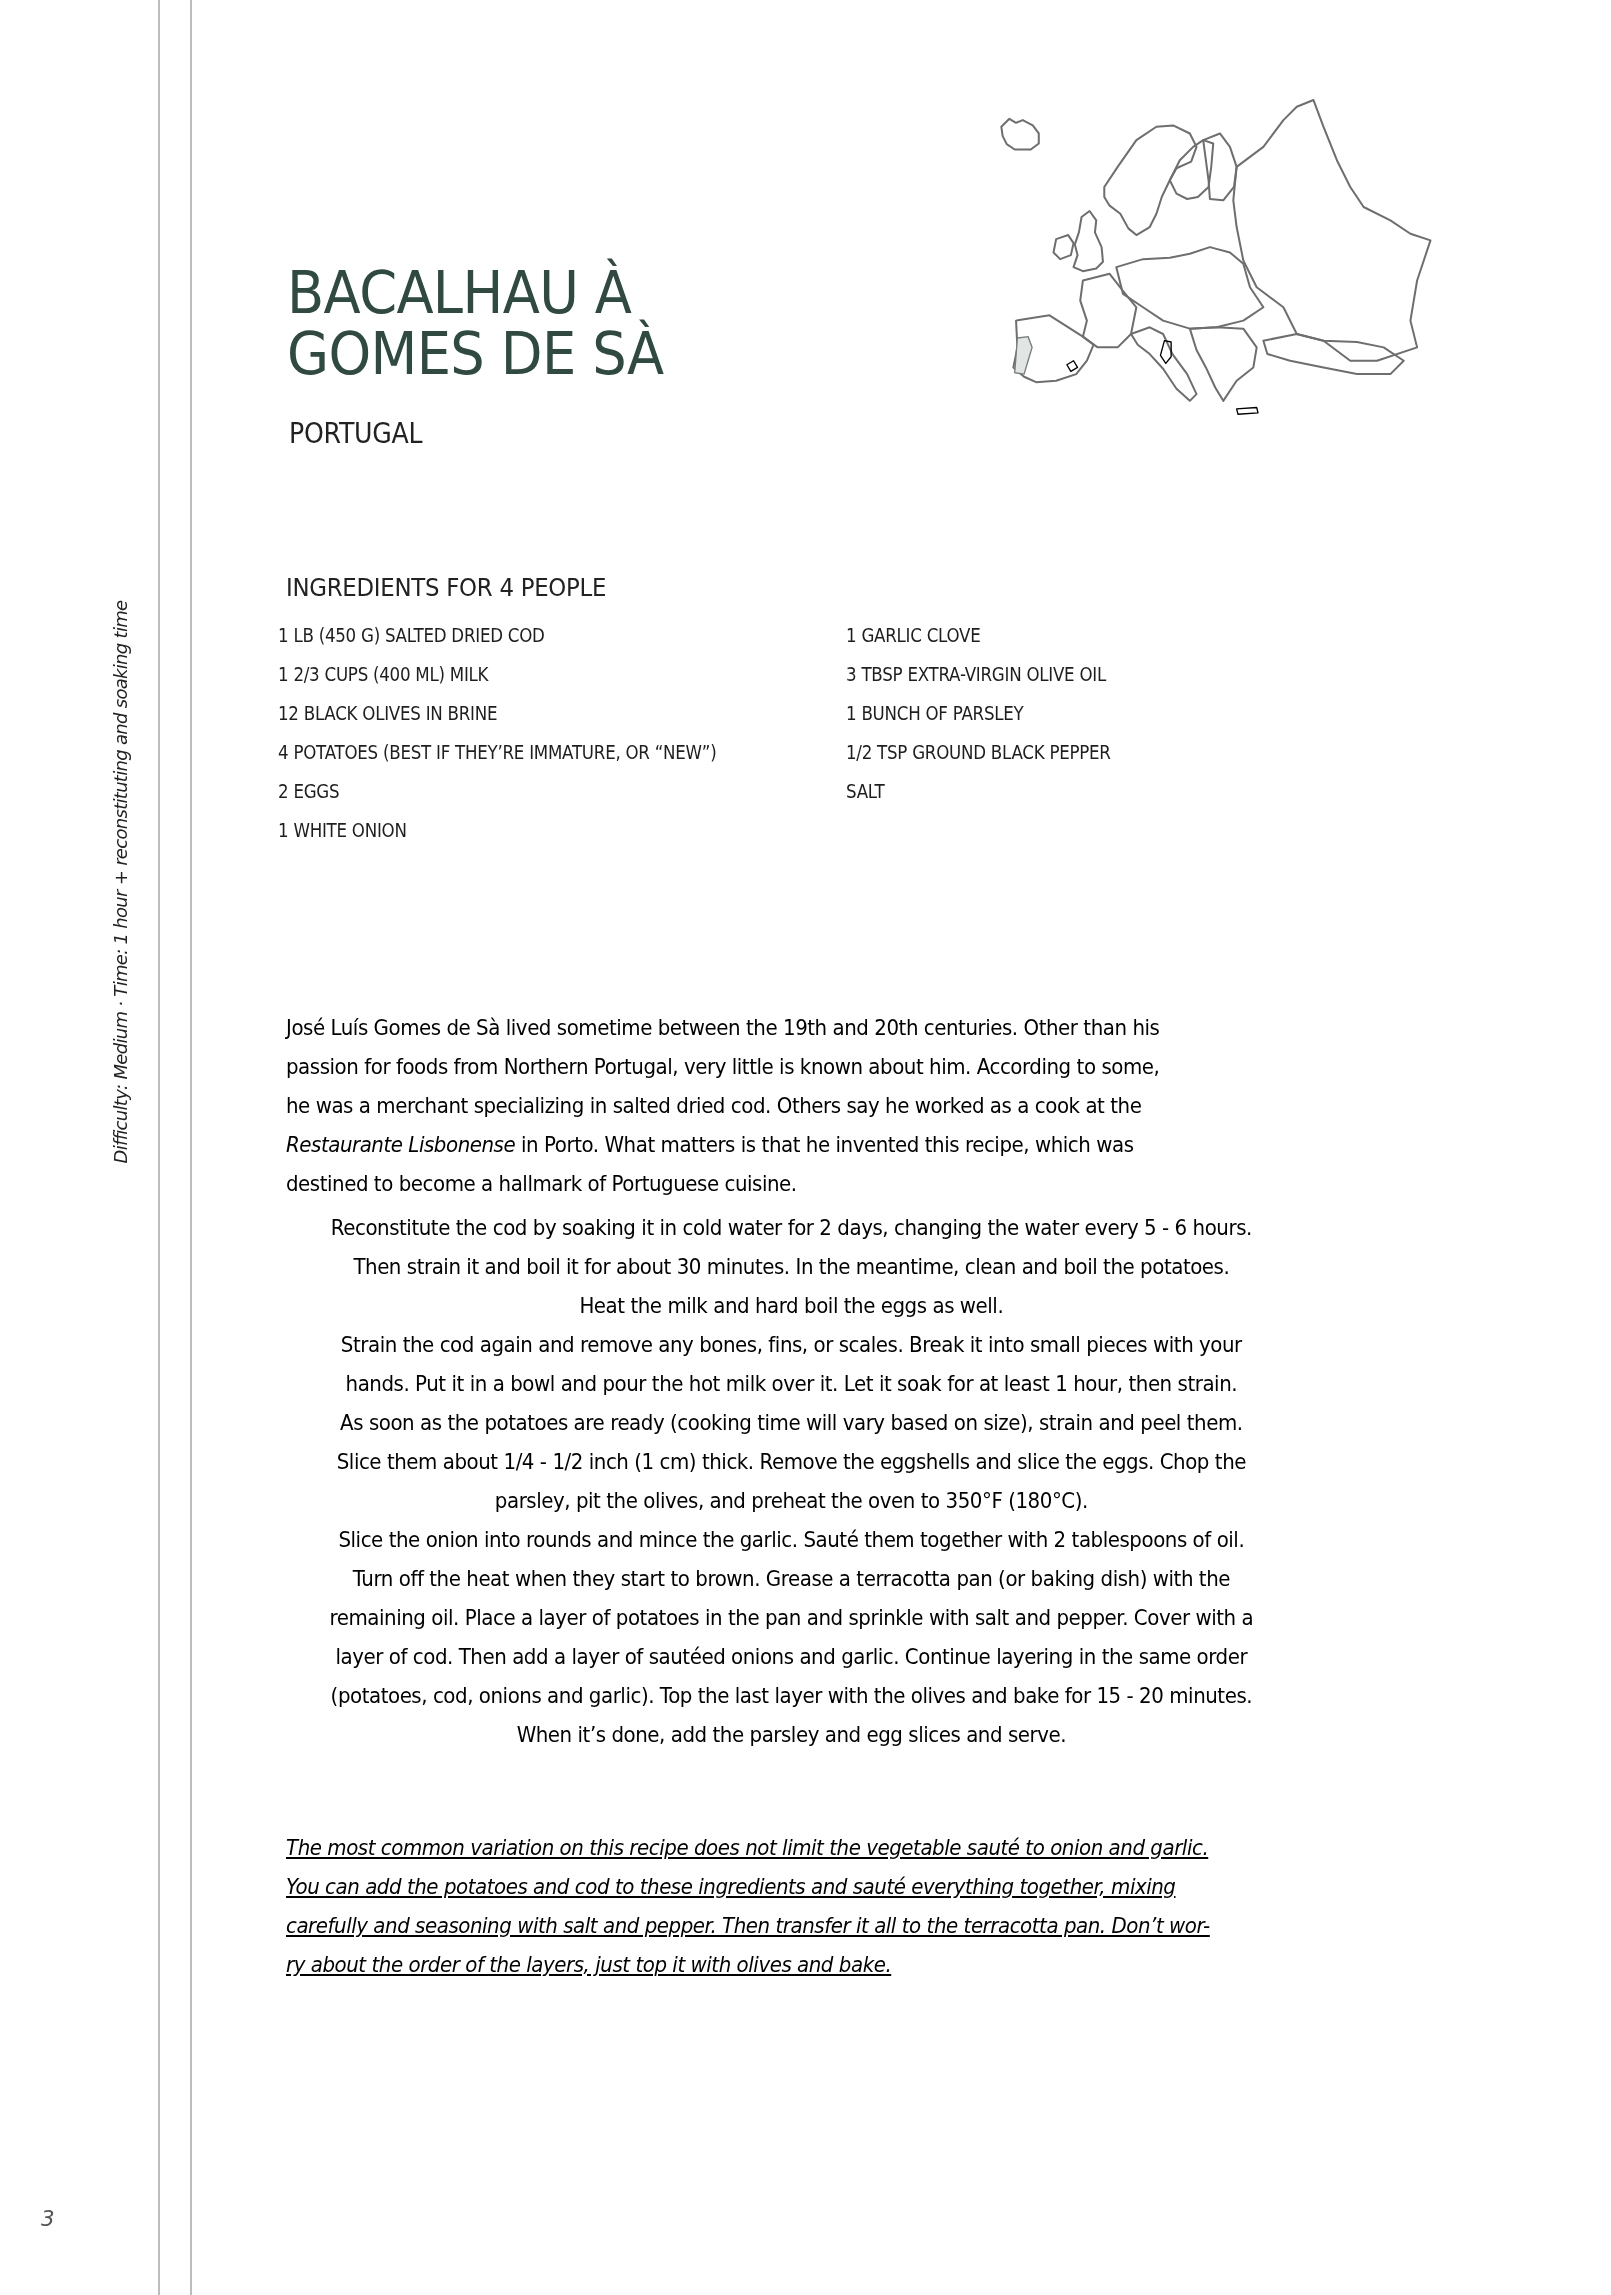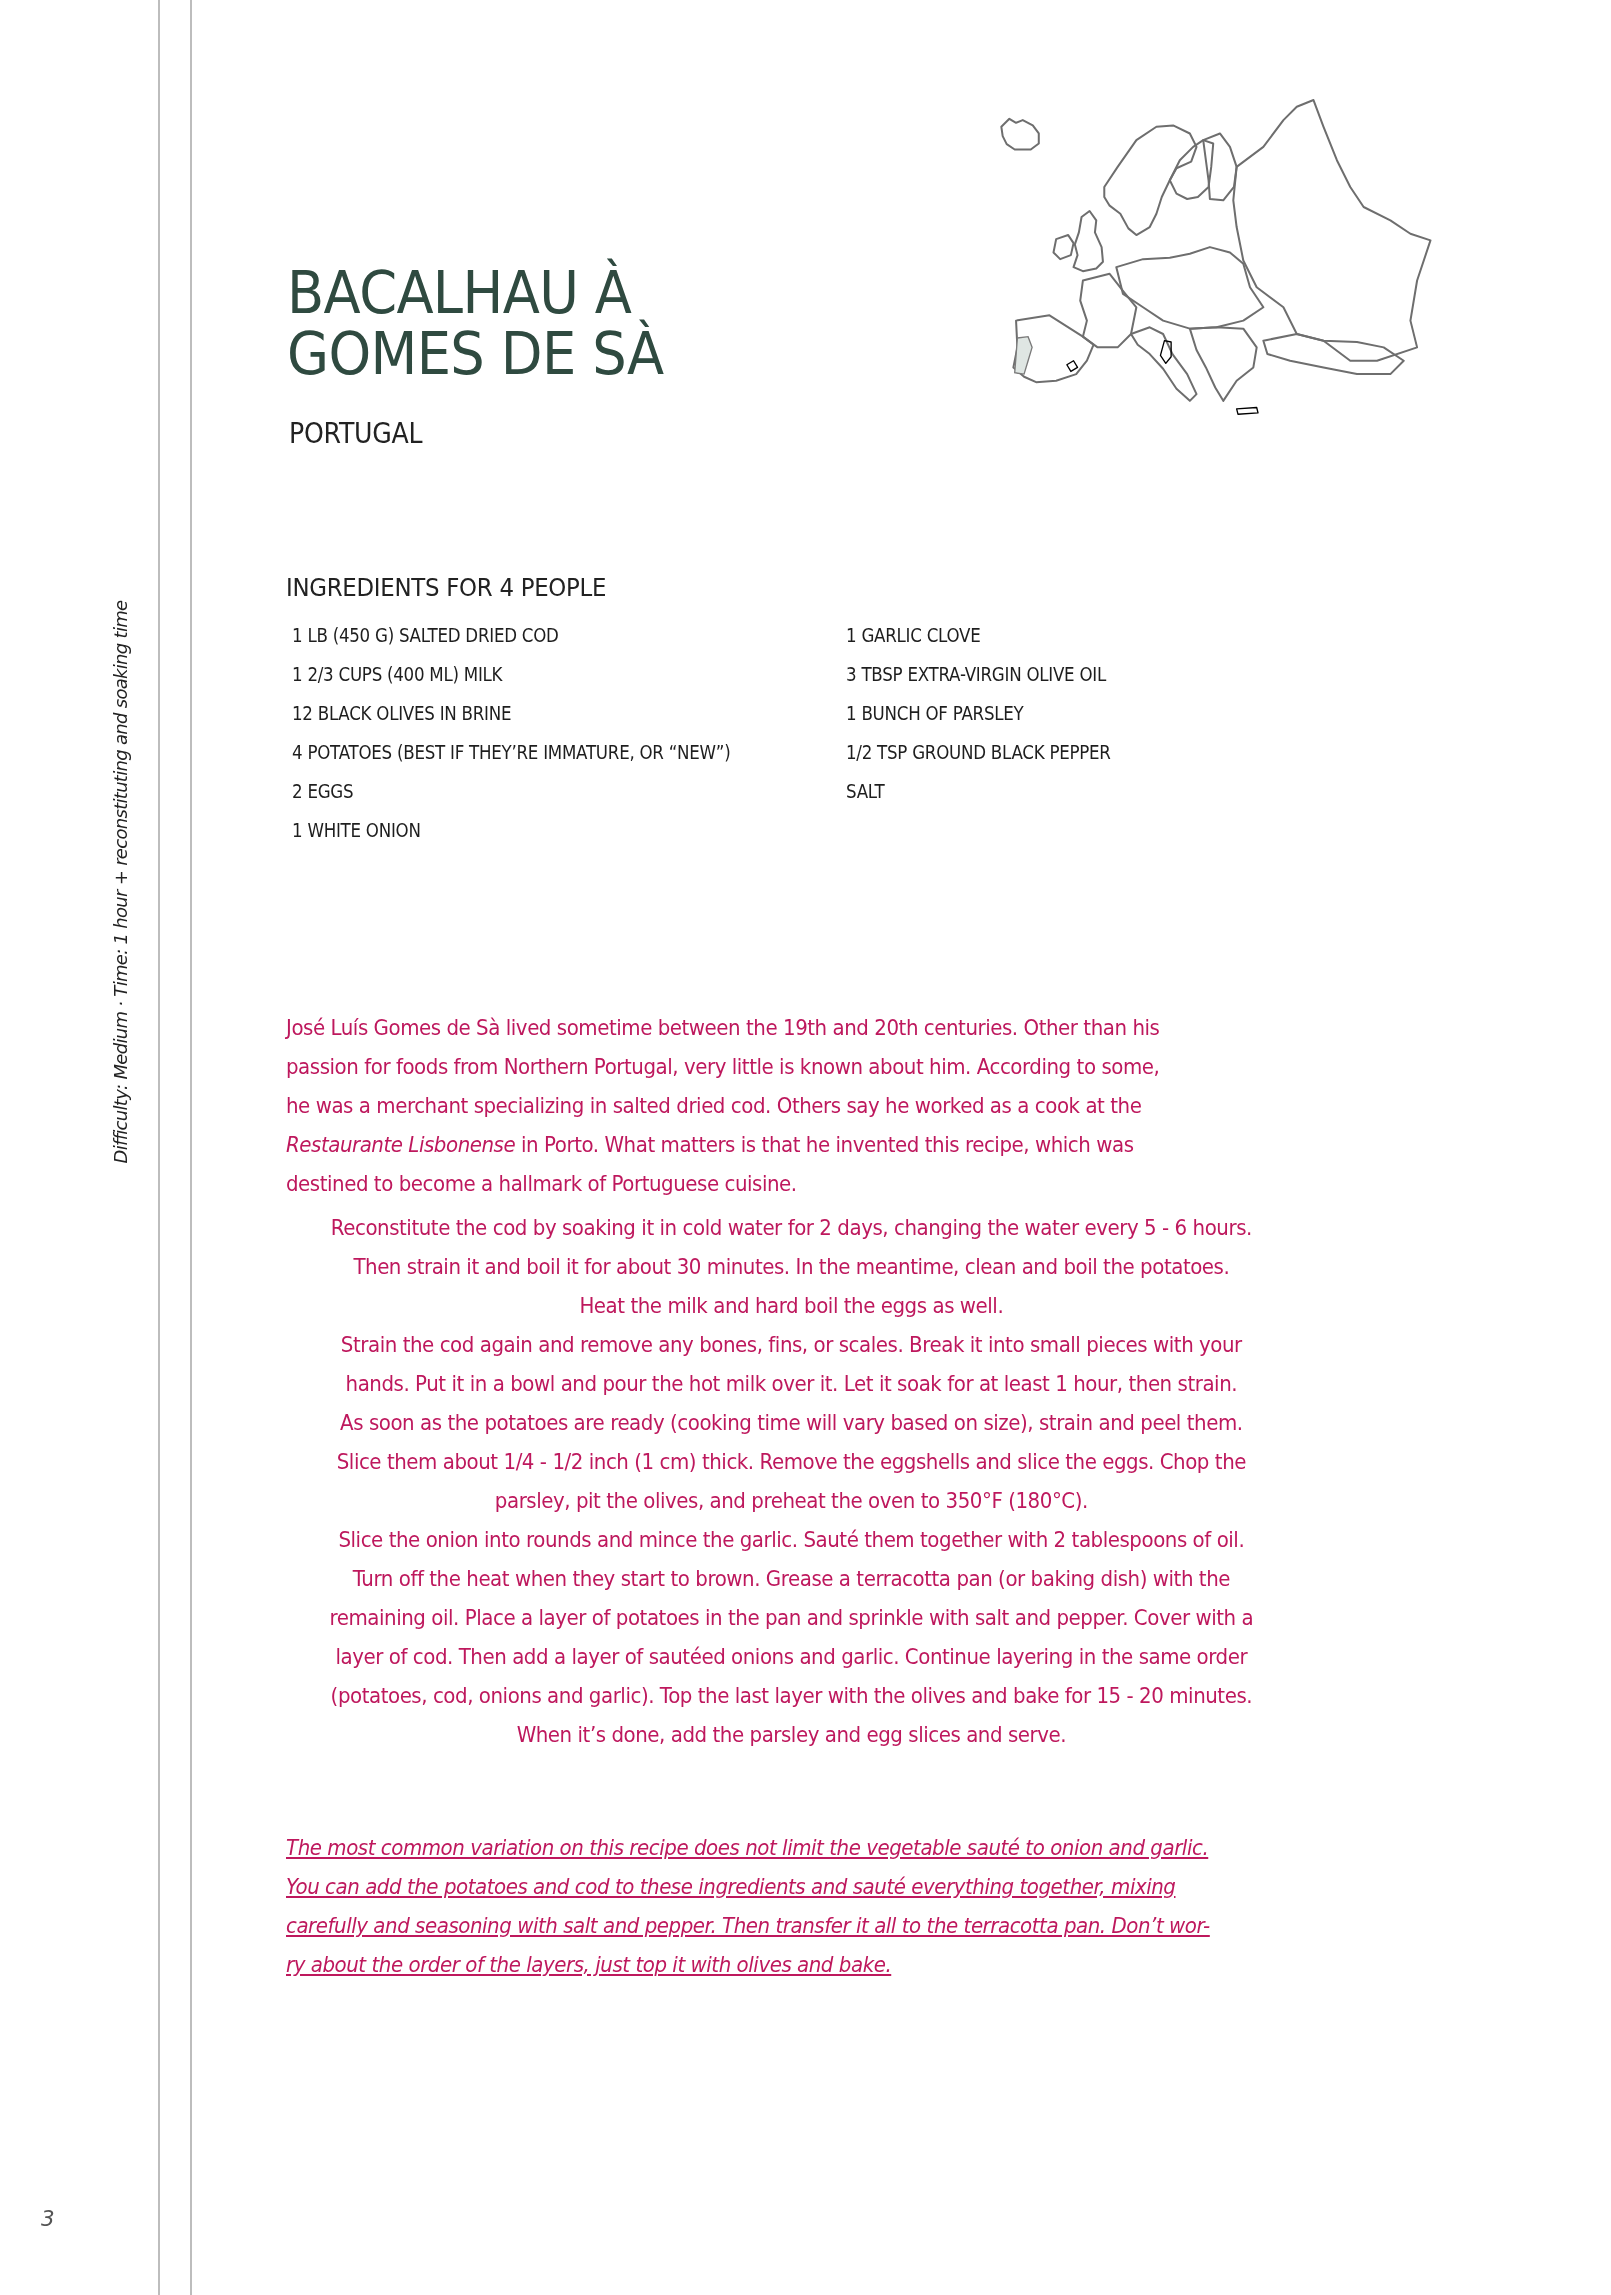--- a/index.html
+++ b/index.html
@@ -16,24 +16,24 @@
            font-family: "DejaVu Sans", sans-serif; font-size: 59px; line-height: 61px;
            color: #2f4a40; letter-spacing: -0.7px; transform: scaleX(0.92); transform-origin: left top; }
   .title span { display: block; }
   .country { position: absolute; left: 289px; top: 417px; font-size: 28px; color: #222;
              letter-spacing: -0.3px; transform: scaleX(0.9); transform-origin: left top; }
   .ing-header { position: absolute; left: 286px; top: 572px; font-size: 25.4px; color: #222;
                 letter-spacing: -0.3px; transform: scaleX(0.9); transform-origin: left top; }
   .ing-col { position: absolute; top: 616px; margin: 0; padding: 0; list-style: none; }
   .ing-col li { font-size: 19.4px; line-height: 39px; height: 39px; color: #1e1e1e;
                 white-space: nowrap; letter-spacing: -0.3px; transform: scaleX(0.86); transform-origin: left center; }
-  .ing-left { left: 292px; }
+  .ing-left { left: 278px; }
   .ing-right { left: 810px; margin-left: 36px; }
   .body-text { position: absolute; left: 286px; width: 1123px; font-size: 22px; line-height: 39px;
-               color: #be185d; letter-spacing: -0.5px; }
+               color: #000000; letter-spacing: -0.5px; }
   .body-text p { margin: 0; white-space: nowrap; transform: scaleX(0.9); transform-origin: left top; }
   .p1 { top: 1008px; }
   .p2 { top: 1208px; text-align: center; }
   .p3 { top: 1828px; font-style: italic; text-decoration: underline; }
   .map { position: absolute; left: 949px; top: 80px; width: 602px; height: 508px; }
 </style>
 </head>
 <body>
 
 <div class="gutter-line" style="left:158px;"></div>

